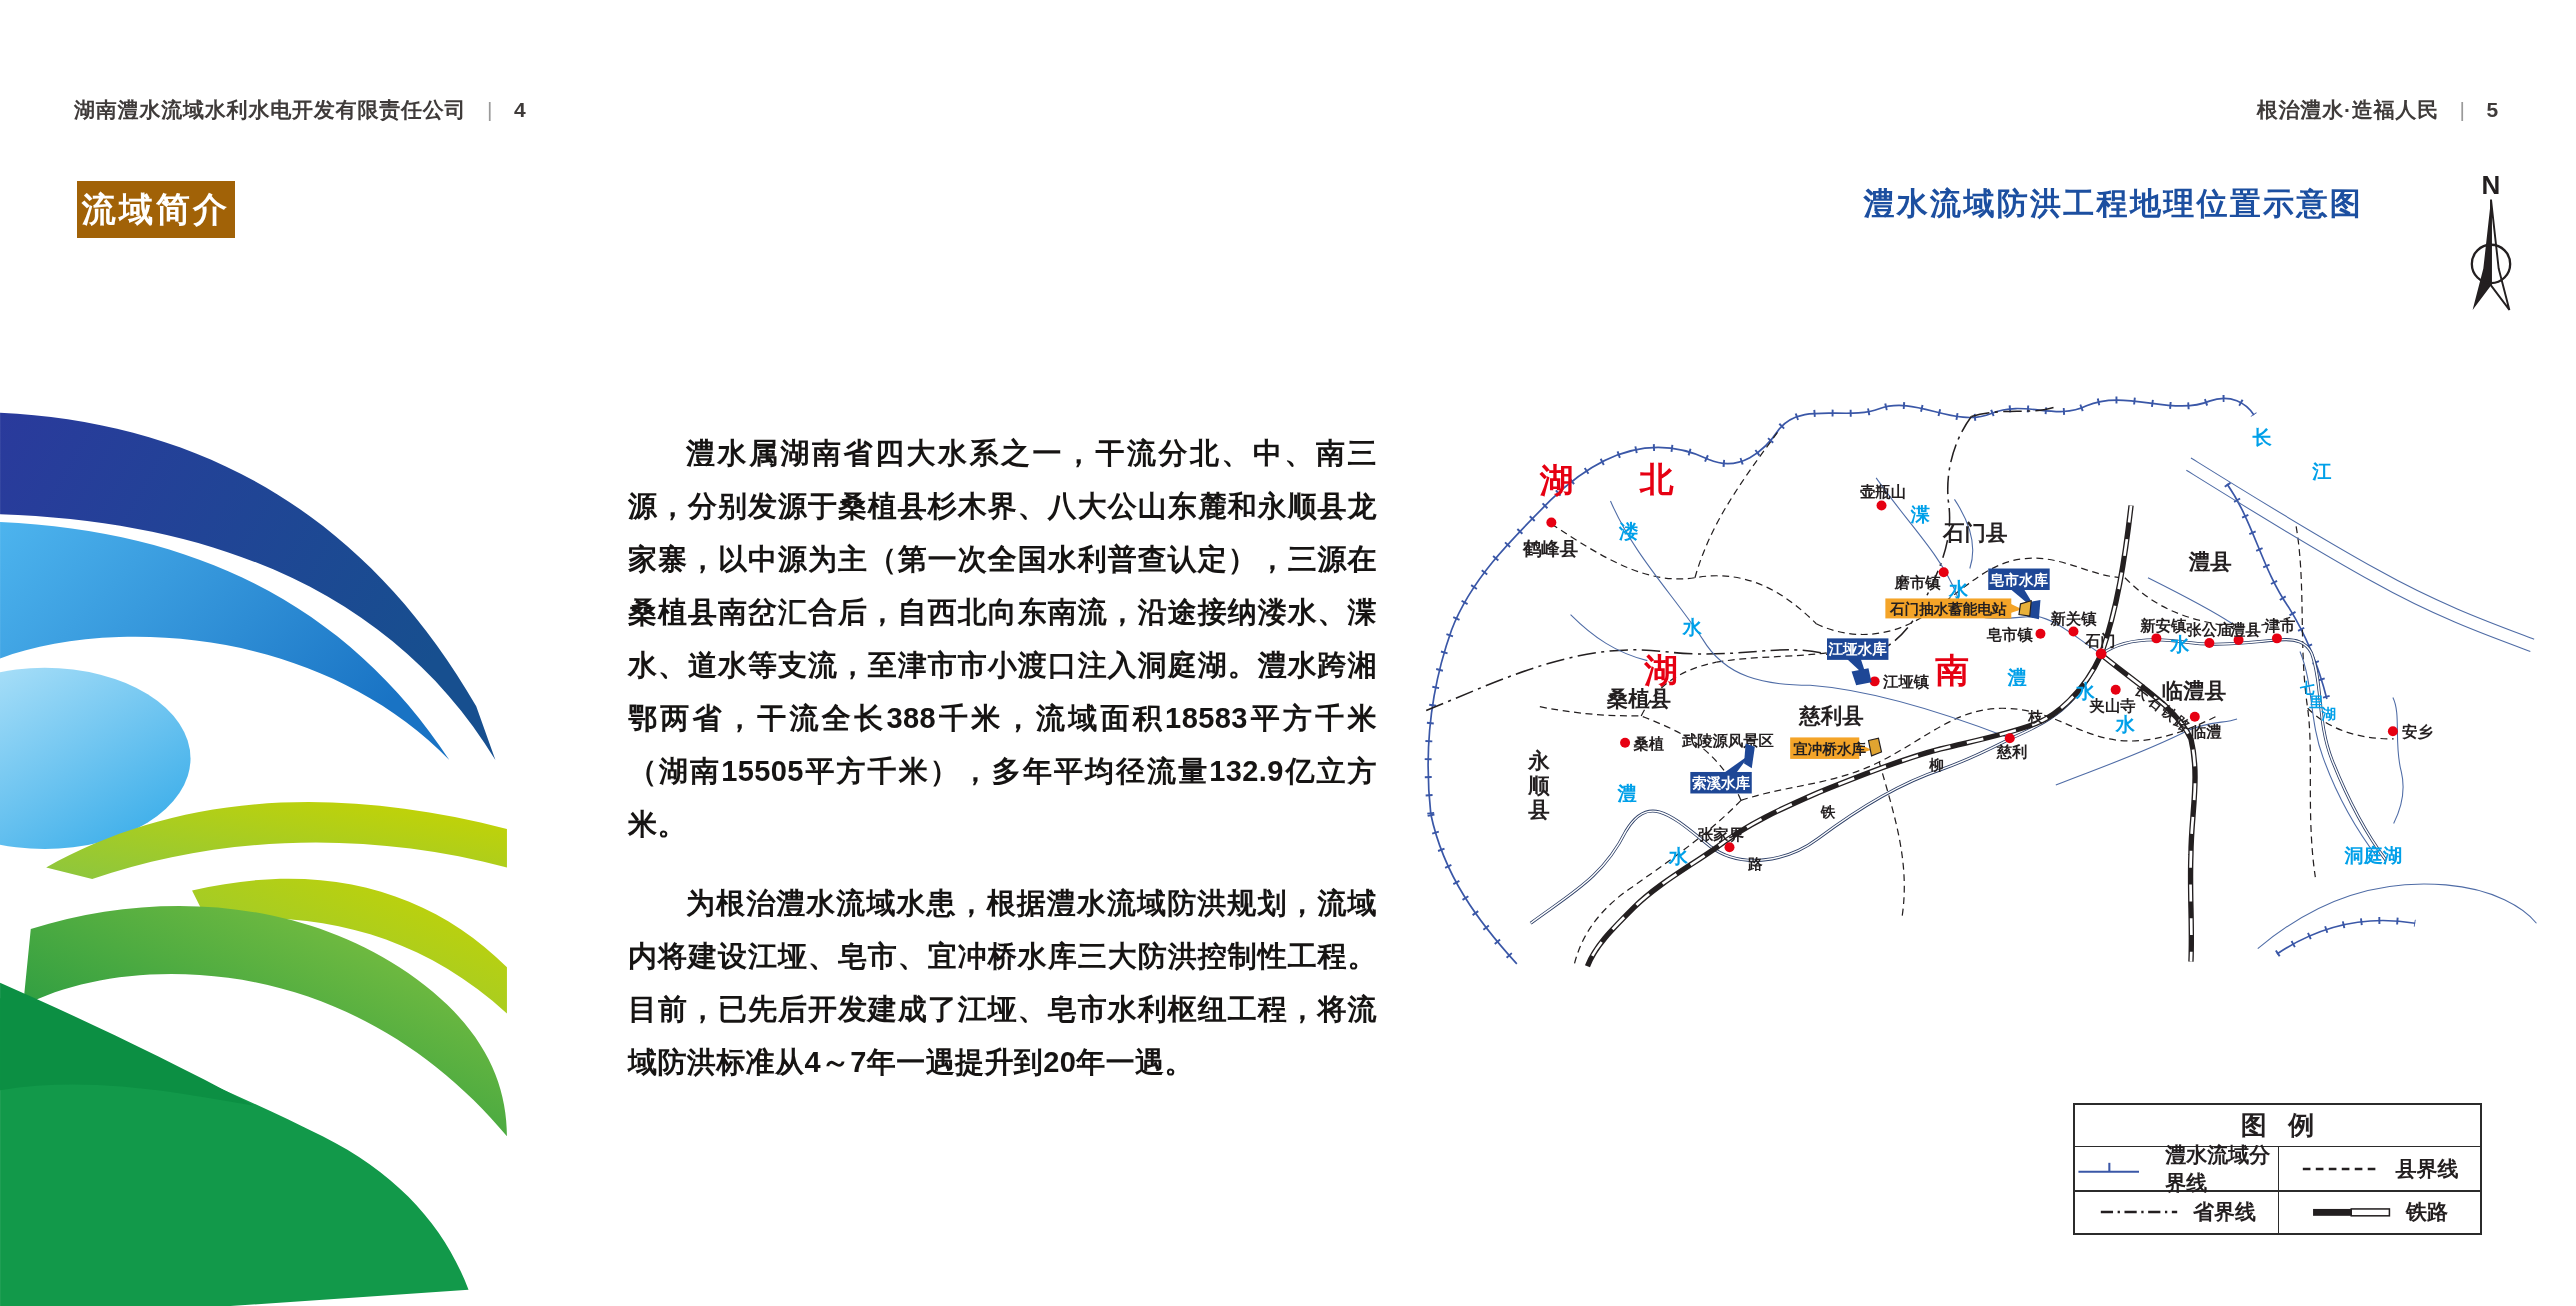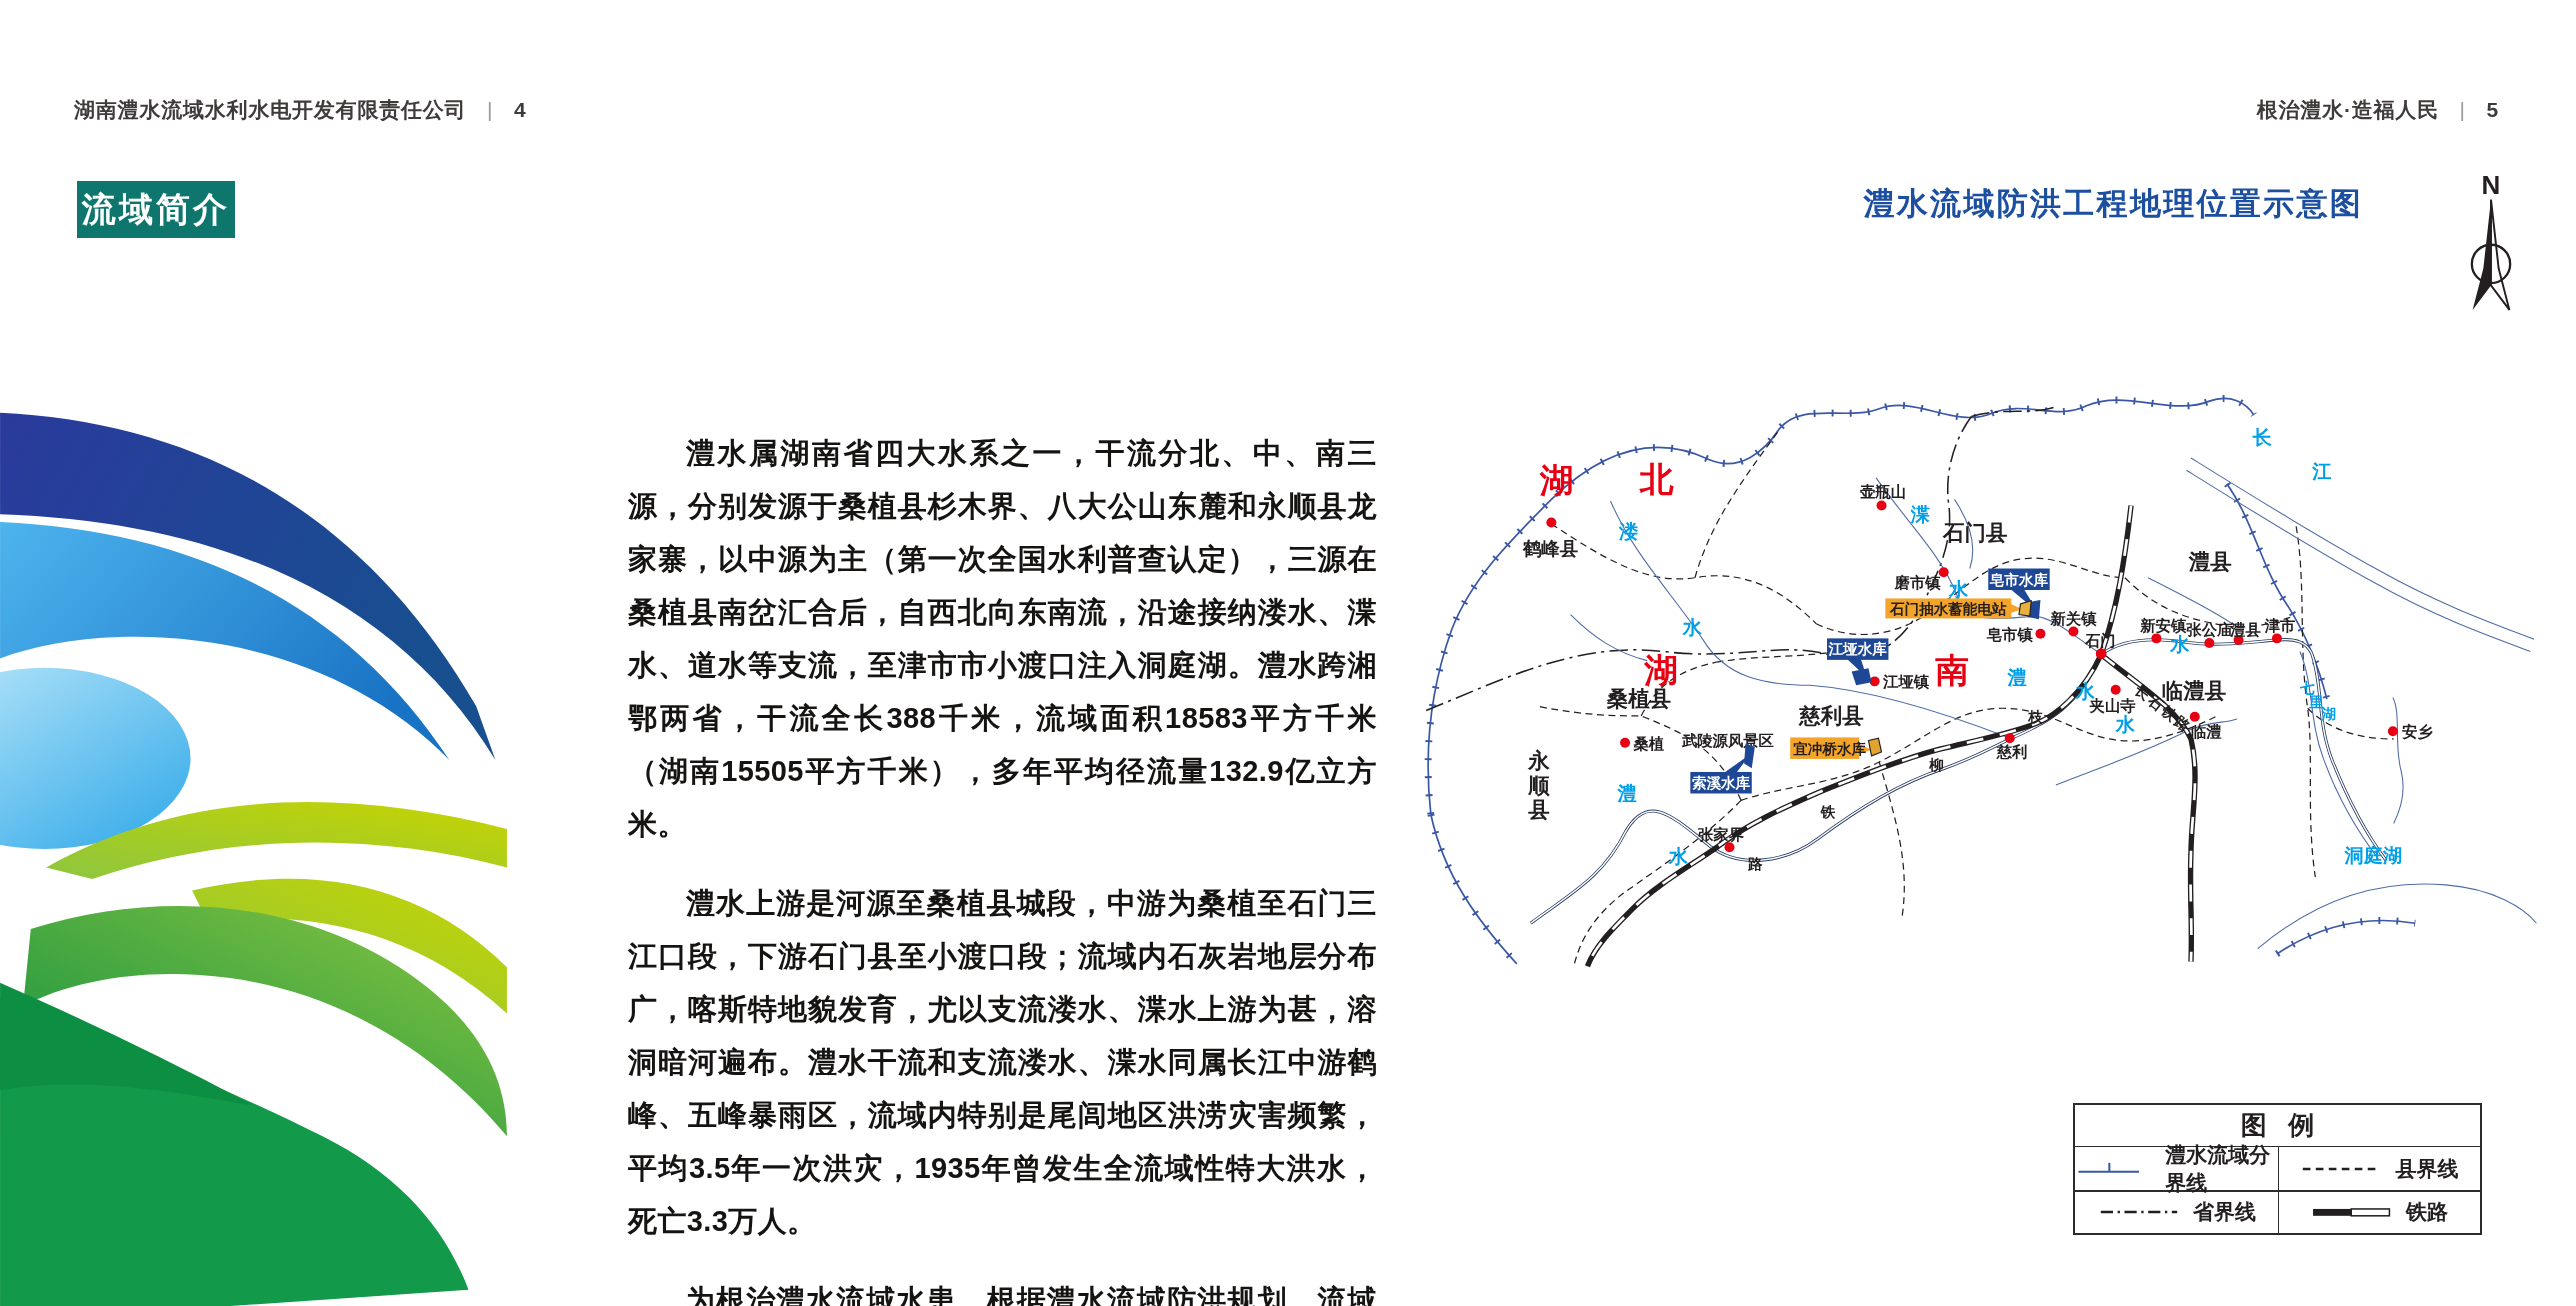--- a/index.html
+++ b/index.html
@@ -4,21 +4,21 @@
 <style>
   html,body{margin:0;padding:0;background:#ffffff;}
   #app{position:relative;width:2576px;height:1306px;background:#ffffff;overflow:hidden;
        font-family:"Liberation Sans",sans-serif;color:#231f20;}
   
   .hdr{position:absolute;top:64px;font-size:21px;font-weight:bold;color:#3f3b3a;letter-spacing:0.8px;margin-top:32px;}
   .hdr .sep{color:#9a9a9a;font-weight:normal;padding:0 14px;}
   #hdr-left{left:74px;}
   #hdr-right{right:77px;text-align:right;}
   
-  .section-badge{position:absolute;left:77px;top:181px;width:158px;height:57px;background:#0f766e;
+  .section-badge{position:absolute;left:77px;top:181px;width:158px;height:57px;background:#a16207;
        color:#ffffff;font-size:34px;font-weight:bold;display:flex;align-items:center;justify-content:center;
        letter-spacing:3.1px;}
   .bodycol{position:absolute;left:628px;top:427px;width:749px;}
   .bodycol p{margin:0 0 26px 0;font-size:29px;line-height:53px;font-weight:bold;color:#161413;
        text-align:justify;text-indent:2em;letter-spacing:0.4px;}
   
   .map-title{position:absolute;left:1802px;top:183px;width:561px;text-align:right;
        font-size:31px;font-weight:bold;color:#1c4fa0;letter-spacing:2.3px;white-space:nowrap;}
   #compass{position:absolute;left:2454px;top:170px;width:74px;height:143px;}
   #compass .n{position:absolute;left:0;top:0;width:74px;text-align:center;font-size:26px;font-weight:bold;color:#231f20;}
@@ -105,21 +105,20 @@
       <path d="M60,610 C220,520 420,498 660,560 L660,610 C470,560 280,570 120,625 Z" fill="url(#gLime)"></path>
       <path d="M250,640 C420,600 560,640 660,740 L660,800 C540,690 400,665 270,680 Z" fill="url(#gLime)"></path>
       <path d="M40,690 C200,640 380,650 520,740 C620,805 660,880 660,960 C560,840 420,760 260,750 C170,744 90,760 30,790 Z" fill="url(#gGreen)"></path>
       <path d="M0,780 C120,830 260,880 420,960 C520,1010 580,1080 610,1160 L300,1181 L0,1181 Z" fill="#12994a"></path>
       <path d="M0,760 C90,800 200,850 330,920 C240,905 120,880 0,900 Z" fill="#0c8f43"></path>
     </svg>
   </div>
 
   <div class="bodycol">
     <p>澧水属湖南省四大水系之一，干流分北、中、南三源，分别发源于桑植县杉木界、八大公山东麓和永顺县龙家寨，以中源为主（第一次全国水利普查认定），三源在桑植县南岔汇合后，自西北向东南流，沿途接纳溇水、渫水、道水等支流，至津市市小渡口注入洞庭湖。澧水跨湘鄂两省，干流全长388千米，流域面积18583平方千米（湖南15505平方千米），多年平均径流量132.9亿立方米。</p>
-    <p>澧水上游是河源至桑植县城段，中游为桑植至石门三江口段，下游石门县至小渡口段；流域内石灰岩地层分布广，喀斯特地貌发育，尤以支流溇水、渫水上游为甚，溶洞暗河遍布。澧水干流和支流溇水、渫水同属长江中游鹤峰、五峰暴雨区，流域内特别是尾闾地区洪涝灾害频繁，平均3.5年一次洪灾，1935年曾发生全流域性特大洪水，死亡3.3万人。</p>
     <p>为根治澧水流域水患，根据澧水流域防洪规划，流域内将建设江垭、皂市、宜冲桥水库三大防洪控制性工程。目前，已先后开发建成了江垭、皂市水利枢纽工程，将流域防洪标准从4～7年一遇提升到20年一遇。</p>
   </div>
 
   <div class="map-title">澧水流域防洪工程地理位置示意图</div>
 
   <div id="compass">
     <div class="n">N</div>
     <svg width="74" height="115" viewBox="0 0 96 150" style="position:absolute;left:0;top:28px;">
       <polygon points="48,2 38,92 24,146 48,114" fill="#231f20"></polygon>
       <polygon points="48,2 58,92 72,146 48,114" fill="#ffffff" stroke="#231f20" stroke-width="2.5"></polygon>

